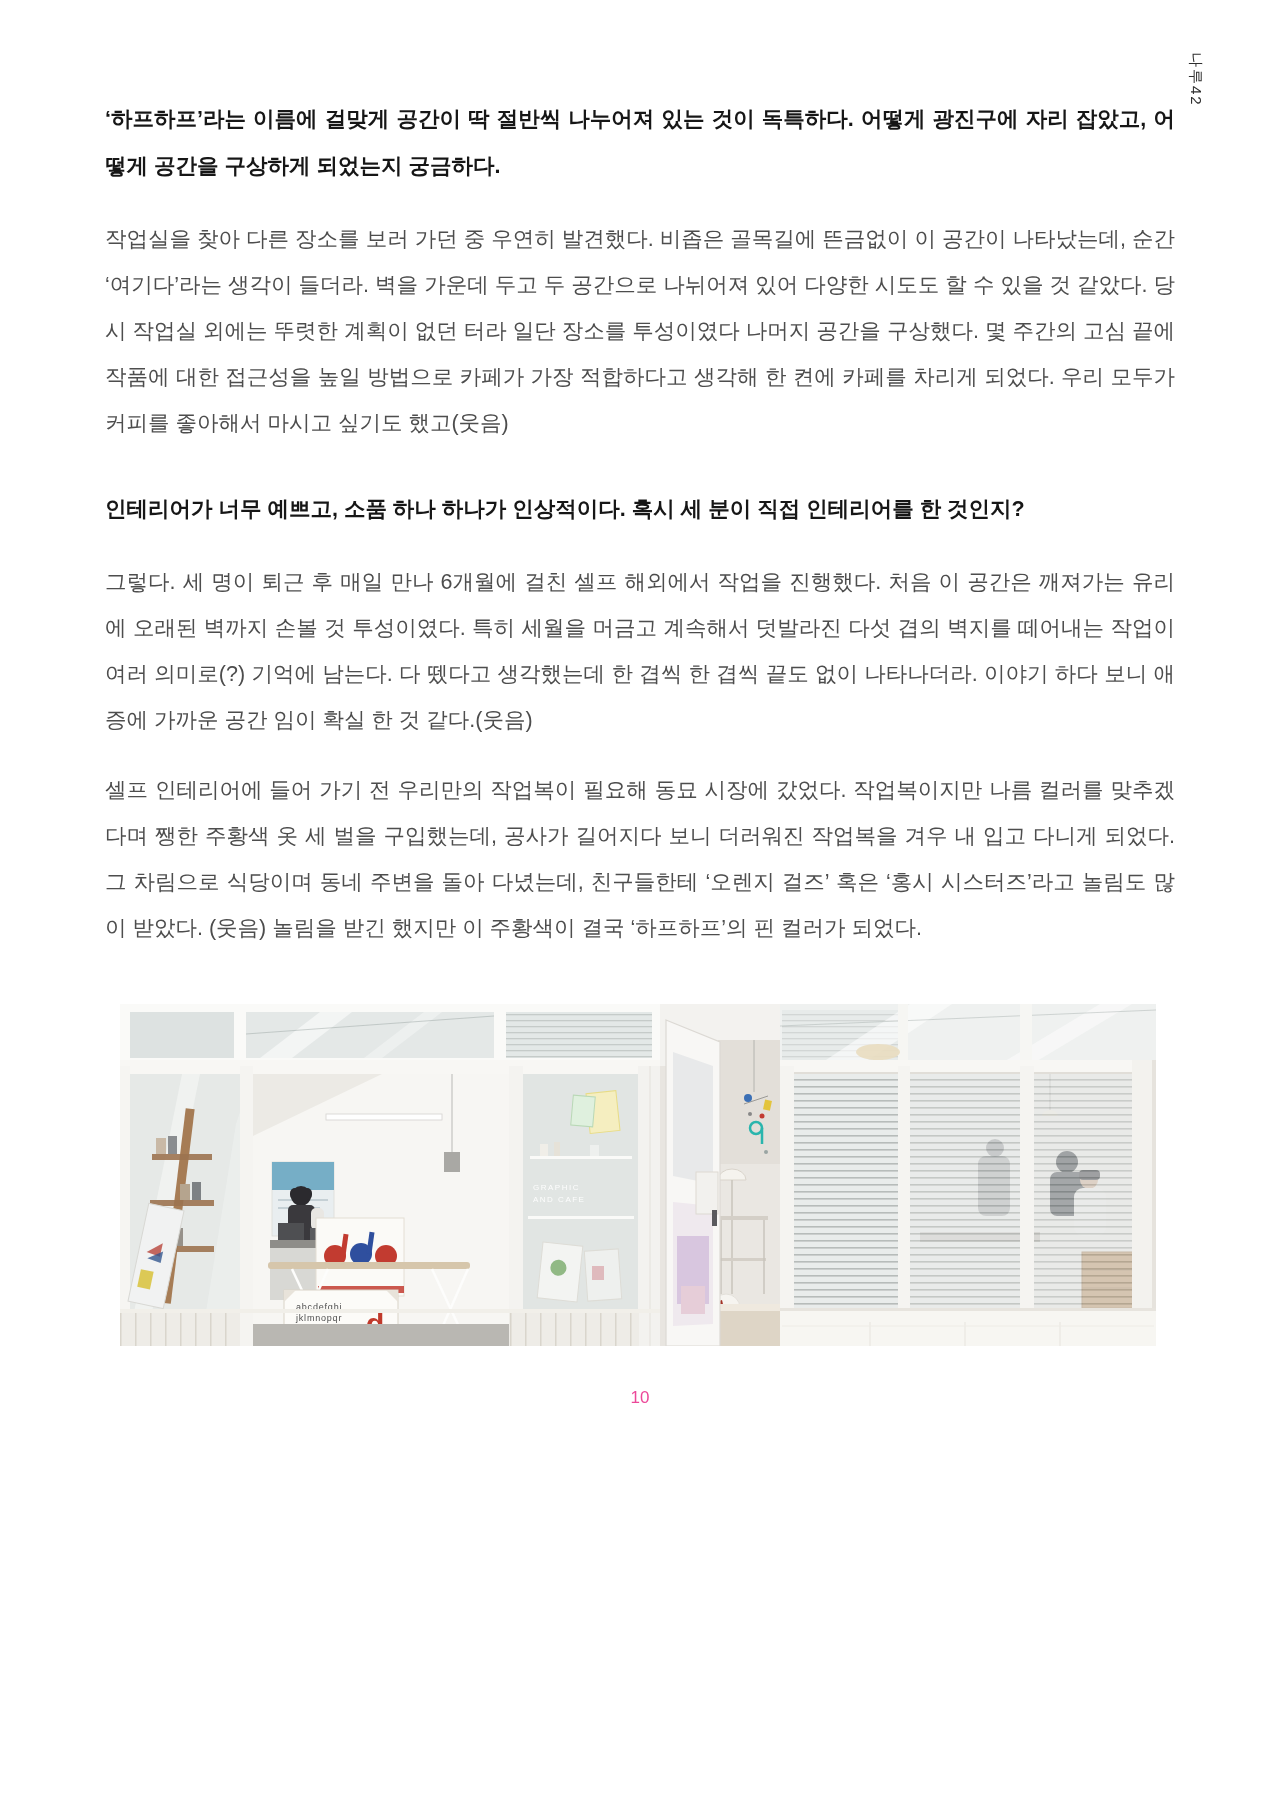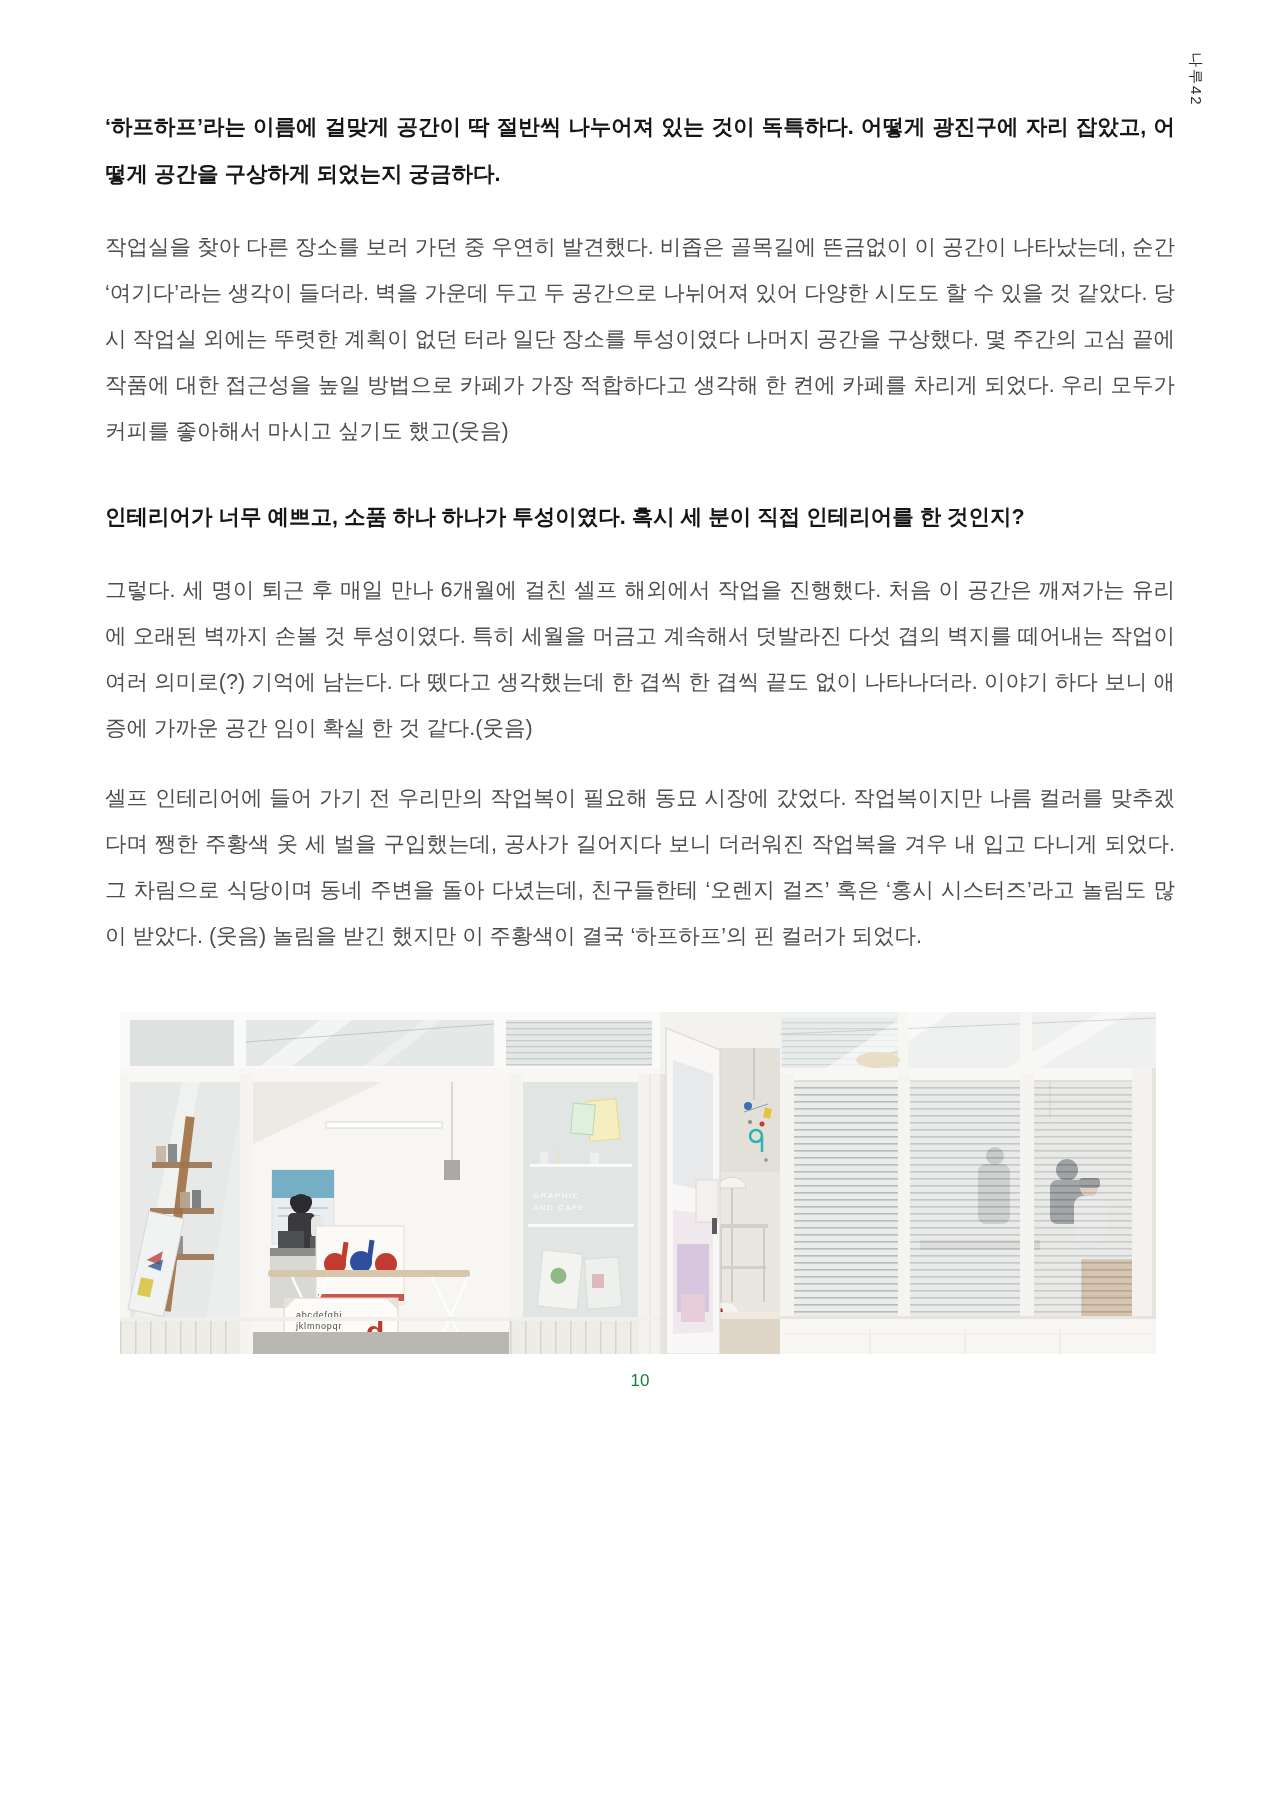--- a/index.html
+++ b/index.html
@@ -5,45 +5,45 @@
   html,body{margin:0;padding:0;background:#ffffff;}
   body{width:1280px;height:1795px;font-family:"Liberation Sans",sans-serif;position:relative;}
   .page{position:relative;width:1280px;height:1795px;background:#ffffff;overflow:hidden;}
 
   .side-label{
     position:absolute;top:52px;left:1205px;
     transform:rotate(90deg);transform-origin:0 0;
     font-size:15px;letter-spacing:2px;color:#2e2e2e;white-space:nowrap;
   }
 
-  .content{position:absolute;left:105px;top:8px;width:1070px;padding-top:96px;}
+  .content{position:absolute;left:105px;top:0;width:1070px;padding-top:96px;}
   .content p{margin:0;font-size:21.5px;line-height:46px;text-align:justify;word-break:break-all;}
   p.q{font-weight:bold;color:#161616;line-height:47px;margin-top:40px;}
   p.q:first-child{margin-top:0;}
   p.a{color:#4d4d4d;margin-top:26px;}
   p.a + p.a{margin-top:24px;}
 
   figure.photo{margin:53px 0 0 15px;width:1036px;height:342px;}
   figure.photo svg{display:block;}
 
-  .page-number{margin-top:17px;text-align:center;font-size:17px;line-height:20px;color:#15803d;}
+  .page-number{margin-top:42px;text-align:center;font-size:17px;line-height:20px;color:#ec4899;}
 
   svg text{font-family:"Liberation Sans",sans-serif;}
 </style>
 </head>
 <body>
 
 <div class="page">
 
   <div class="side-label">나루42</div>
 
   <div class="content">
     <p class="q">‘하프하프’라는 이름에 걸맞게 공간이 딱 절반씩 나누어져 있는 것이 독특하다. 어떻게 광진구에 자리 잡았고, 어떻게 공간을 구상하게 되었는지 궁금하다.</p>
     <p class="a">작업실을 찾아 다른 장소를 보러 가던 중 우연히 발견했다. 비좁은 골목길에 뜬금없이 이 공간이 나타났는데, 순간 ‘여기다’라는 생각이 들더라. 벽을 가운데 두고 두 공간으로 나뉘어져 있어 다양한 시도도 할 수 있을 것 같았다. 당시 작업실 외에는 뚜렷한 계획이 없던 터라 일단 장소를 투성이였다 나머지 공간을 구상했다. 몇 주간의 고심 끝에 작품에 대한 접근성을 높일 방법으로 카페가 가장 적합하다고 생각해 한 켠에 카페를 차리게 되었다. 우리 모두가 커피를 좋아해서 마시고 싶기도 했고(웃음)</p>
-    <p class="q">인테리어가 너무 예쁘고, 소품 하나 하나가 투성이였다. 혹시 세 분이 직접 인테리어를 한 것인지?</p>
+    <p class="q">인테리어가 너무 예쁘고, 소품 하나 하나가 인상적이다. 혹시 세 분이 직접 인테리어를 한 것인지?</p>
     <p class="a">그렇다. 세 명이 퇴근 후 매일 만나 6개월에 걸친 셀프 해외에서 작업을 진행했다. 처음 이 공간은 깨져가는 유리에 오래된 벽까지 손볼 것 투성이였다. 특히 세월을 머금고 계속해서 덧발라진 다섯 겹의 벽지를 떼어내는 작업이 여러 의미로(?) 기억에 남는다. 다 뗐다고 생각했는데 한 겹씩 한 겹씩 끝도 없이 나타나더라. 이야기 하다 보니 애증에 가까운 공간 임이 확실 한 것 같다.(웃음)</p>
     <p class="a">셀프 인테리어에 들어 가기 전 우리만의 작업복이 필요해 동묘 시장에 갔었다. 작업복이지만 나름 컬러를 맞추겠다며 쨍한 주황색 옷 세 벌을 구입했는데, 공사가 길어지다 보니 더러워진 작업복을 겨우 내 입고 다니게 되었다. 그 차림으로 식당이며 동네 주변을 돌아 다녔는데, 친구들한테 ‘오렌지 걸즈’ 혹은 ‘홍시 시스터즈’라고 놀림도 많이 받았다. (웃음) 놀림을 받긴 했지만 이 주황색이 결국 ‘하프하프’의 핀 컬러가 되었다.</p>
 
     <figure class="photo">
       <svg viewBox="0 0 1036 342" width="1036" height="342">
         <defs>
           <pattern id="blinds" width="8" height="7" patternUnits="userSpaceOnUse">
             <rect width="8" height="7" fill="#e9ecec"></rect>
             <rect y="5" width="8" height="1.6" fill="#b4bab8"></rect>
           </pattern>

